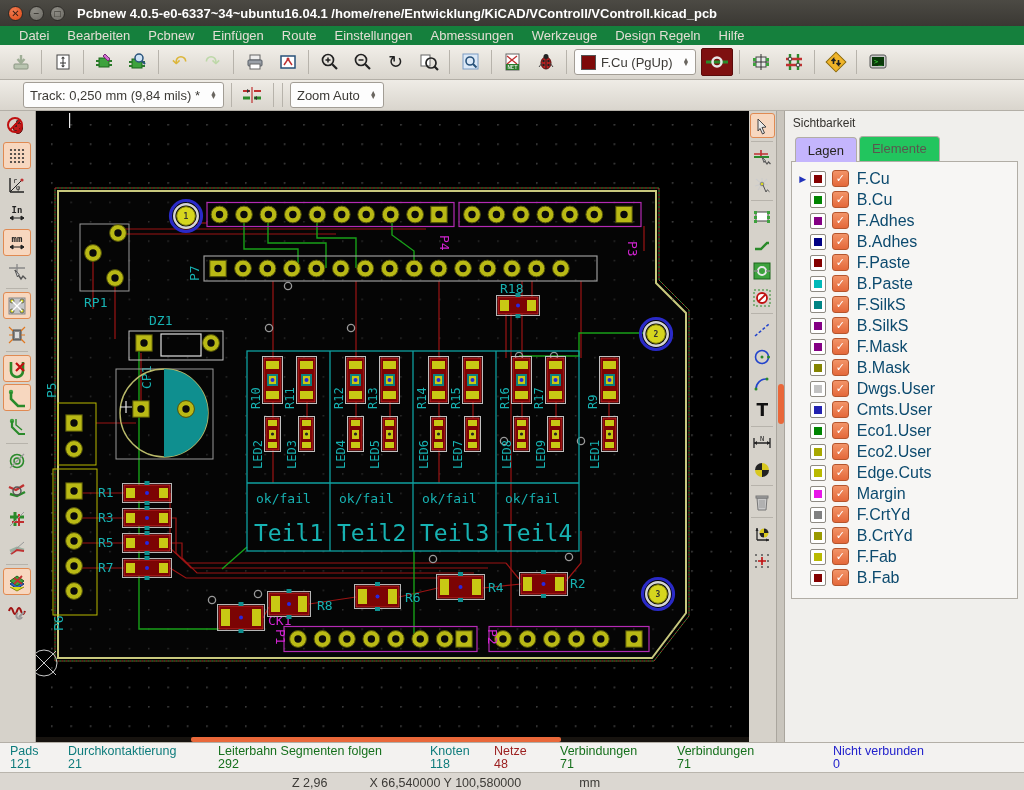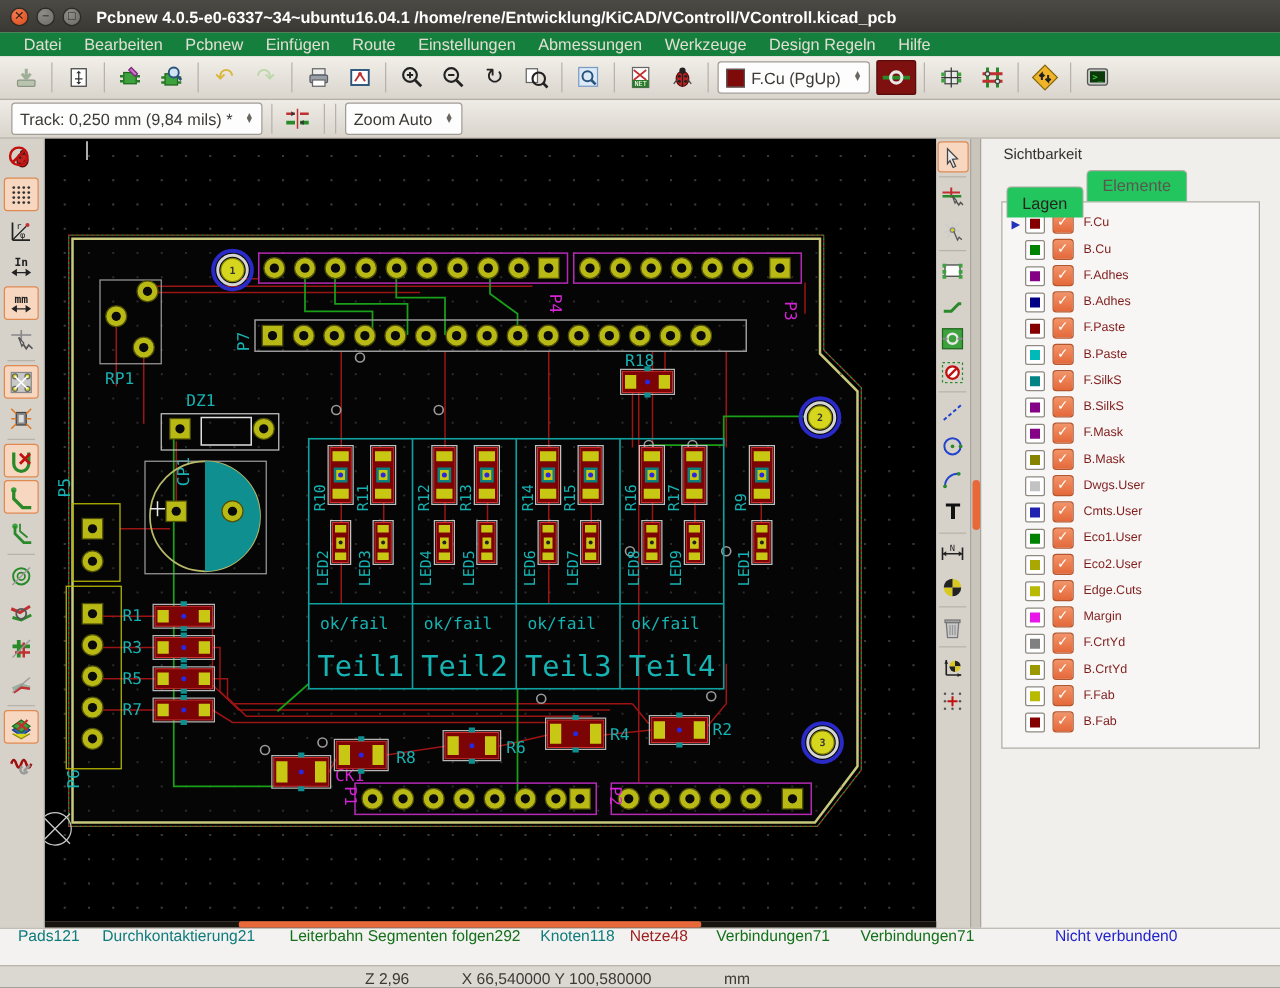--- a/index.html
+++ b/index.html
@@ -7,21 +7,21 @@
   
   .titlebar{height:26px;background:linear-gradient(#4c4a44,#3a3833);display:flex;align-items:center;padding:0 8px;box-sizing:border-box}
   .winbtn{width:15px;height:15px;border-radius:50%;margin-right:6px;display:flex;align-items:center;justify-content:center;font-size:10px;color:#3a2014;border:1px solid #2c2a26;box-sizing:border-box}
   .winbtn.close{background:radial-gradient(circle at 35% 30%,#f07c52,#dd4814)}
   .winbtn.min,.winbtn.max{background:radial-gradient(circle at 35% 30%,#8f8d86,#6c6a64);color:#26241f}
   .title-text{color:#ffffff;font-weight:bold;font-size:13px;margin-left:6px;white-space:nowrap}
   .menubar{height:19px;background:#15803d;display:flex;align-items:center;padding:0 10px}
   .menu-item{color:#e3ded4;font-size:13px;padding:1px 9px;cursor:default}
   
   .toolbar1{height:34px;background:linear-gradient(#f2efe9,#d9d5cd);border-bottom:1px solid #b3afa7;display:flex;align-items:center;padding:0 4px}
-  .toolbar2{height:30px;background:linear-gradient(#efece6,#d9d5cd);border-bottom:1px solid #b3afa7;display:flex;align-items:center;padding:0 6px}
+  .toolbar2{height:30px;background:linear-gradient(#efece6,#d9d5cd);border-bottom:1px solid #b3afa7;display:flex;align-items:center;padding:0 20px}
   .tbtn{width:31px;height:28px;display:flex;align-items:center;justify-content:center;border-radius:3px;margin:0 1px}
   .sep{width:1px;height:24px;background:#b7b3ab;margin:0 4px}
   .glyph{font-family:"DejaVu Sans",sans-serif;font-size:18px;line-height:1}
   .combo{background:#fdfdfd;border:1px solid #a29d95;border-radius:3px;height:24px;display:flex;align-items:center;padding:0 6px;font-size:13px;color:#3c3a36;margin:0 3px}
   .combo .spin{margin-left:10px;display:flex;flex-direction:column;color:#6a6660;font-size:7px;line-height:4.5px}
   .swatch-sq{width:13px;height:13px;display:inline-block;margin-right:5px;border:1px solid #555}
   .viabtn{width:30px;height:26px;background:#7e1010;border:1px solid #5a0b0b;border-radius:2px;display:flex;align-items:center;justify-content:center;margin:0 2px}
   
   .main{display:flex;height:631px}
   .ltools{width:35px;background:#d6d2ca;border-right:1px solid #aaa69e;display:flex;flex-direction:column;align-items:center;padding-top:1px}
@@ -30,35 +30,35 @@
   .rtools .vbtn{width:25px;height:25px}
   .vbtn.active{background:#f7d7bf;border:1px solid #e08a52}
   .vbtn .glyph{font-size:15px}
   .hr{width:22px;height:1px;background:#b7b3ab;margin:2px 0}
   .canvas-col{width:713px;display:flex;flex-direction:column}
   .hscroll{height:5px;background:#17130f;position:relative}
   .hthumb{position:absolute;left:155px;top:0;width:370px;height:5px;background:#e9683a;border-radius:2px}
   .vscroll{width:8px;background:#c9c5bd;position:relative;border-left:1px solid #aaa69e;box-sizing:border-box}
   .vthumb{position:absolute;top:273px;left:1px;width:6px;height:40px;background:#e9683a;border-radius:3px}
   
-  .panel{width:241px;background:#f0efec;border-left:1px solid #a9a59d;box-sizing:border-box;padding:3px 16px}
+  .panel{width:241px;background:#f0efec;border-left:1px solid #a9a59d;box-sizing:border-box;padding:3px 6px}
   .panel-title{font-size:12px;color:#33312d;margin:2px 0 6px 2px}
   .tabs{display:flex;margin-left:4px}
   .tab{font-size:13px;padding:4px 12px;border:1px solid #b1ada5;border-bottom:none;border-radius:4px 4px 0 0;background:#22c55e;color:#5a574f;margin-right:2px}
-  .tab.active{background:#22c55e;color:#26241f;position:relative;top:13px;padding-top:5px}
+  .tab.active{background:#c4b5fd;color:#26241f;position:relative;top:1px;padding-top:5px}
   .layer-list{border:1px solid #b1ada5;background:#f7f6f4;padding:6px 4px;height:438px;box-sizing:border-box}
   .lrow{display:flex;align-items:center;height:21px}
   .lrow .arr{width:14px;font-size:9px;color:#2233bb;text-align:center}
   .lrow .csw{width:14px;height:14px;background:#fff;border:1px solid #8e8a82;border-radius:2px;display:flex;align-items:center;justify-content:center;margin-right:6px}
   .lrow .csw i{display:block;width:8px;height:8px}
   .lrow .cb{width:15px;height:15px;border-radius:3px;background:linear-gradient(#f29468,#e4683a);border:1px solid #b5552d;color:#fff;font-size:11px;line-height:14px;text-align:center;margin-right:8px}
-  .lrow .lname{font-size:10px;color:#7f1d1d}
+  .lrow .lname{font-size:16px;color:#0c4a6e}
   
   .status1{height:29px;background:#f3f2f0;border-top:1px solid #b3afa7;display:flex;padding-left:10px}
-  .sb-cell{display:flex;flex-direction:row;justify-content:center;font-size:12.5px;line-height:13px}
+  .sb-cell{display:flex;flex-direction:column;justify-content:center;font-size:12.5px;line-height:13px}
   .status2{height:19px;background:#dbd7d1;border-top:1px solid #b9b5ad;display:flex;align-items:center;font-size:12.5px;color:#3c3a36}
   svg text{font-family:"DejaVu Sans Mono",monospace}
 </style>
 </head>
 <body>
 
 <div class="titlebar">
   <div class="winbtn close">✕</div>
   <div class="winbtn min">−</div>
   <div class="winbtn max">□</div>

